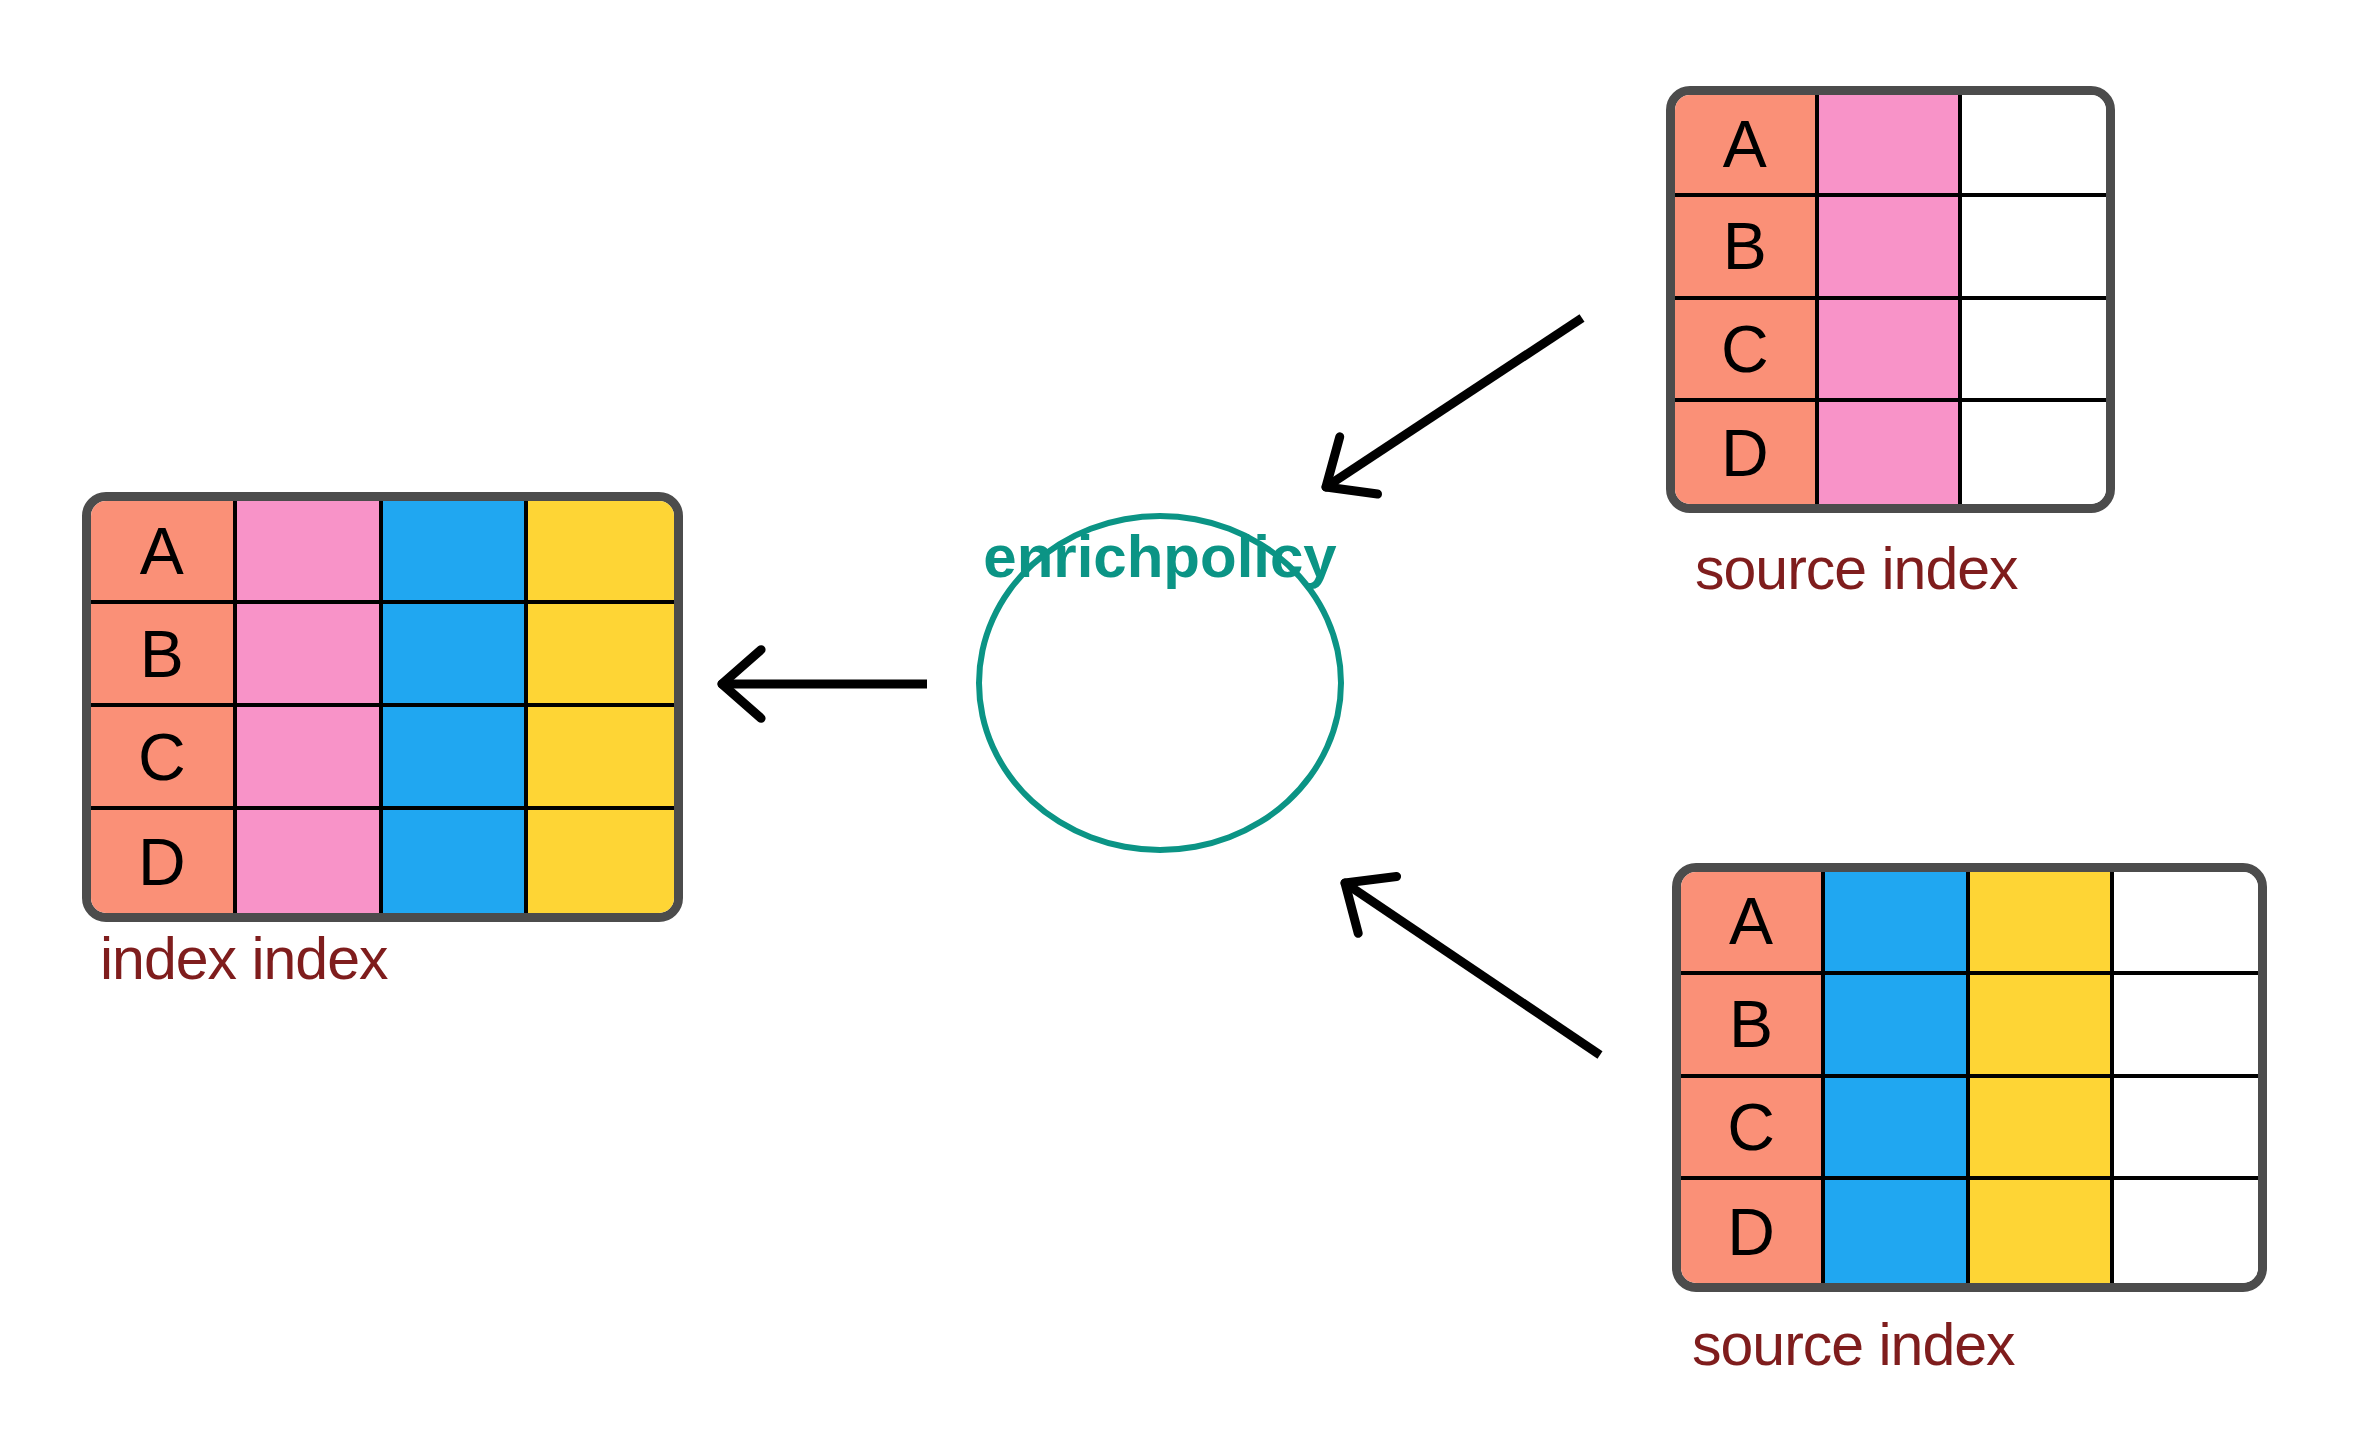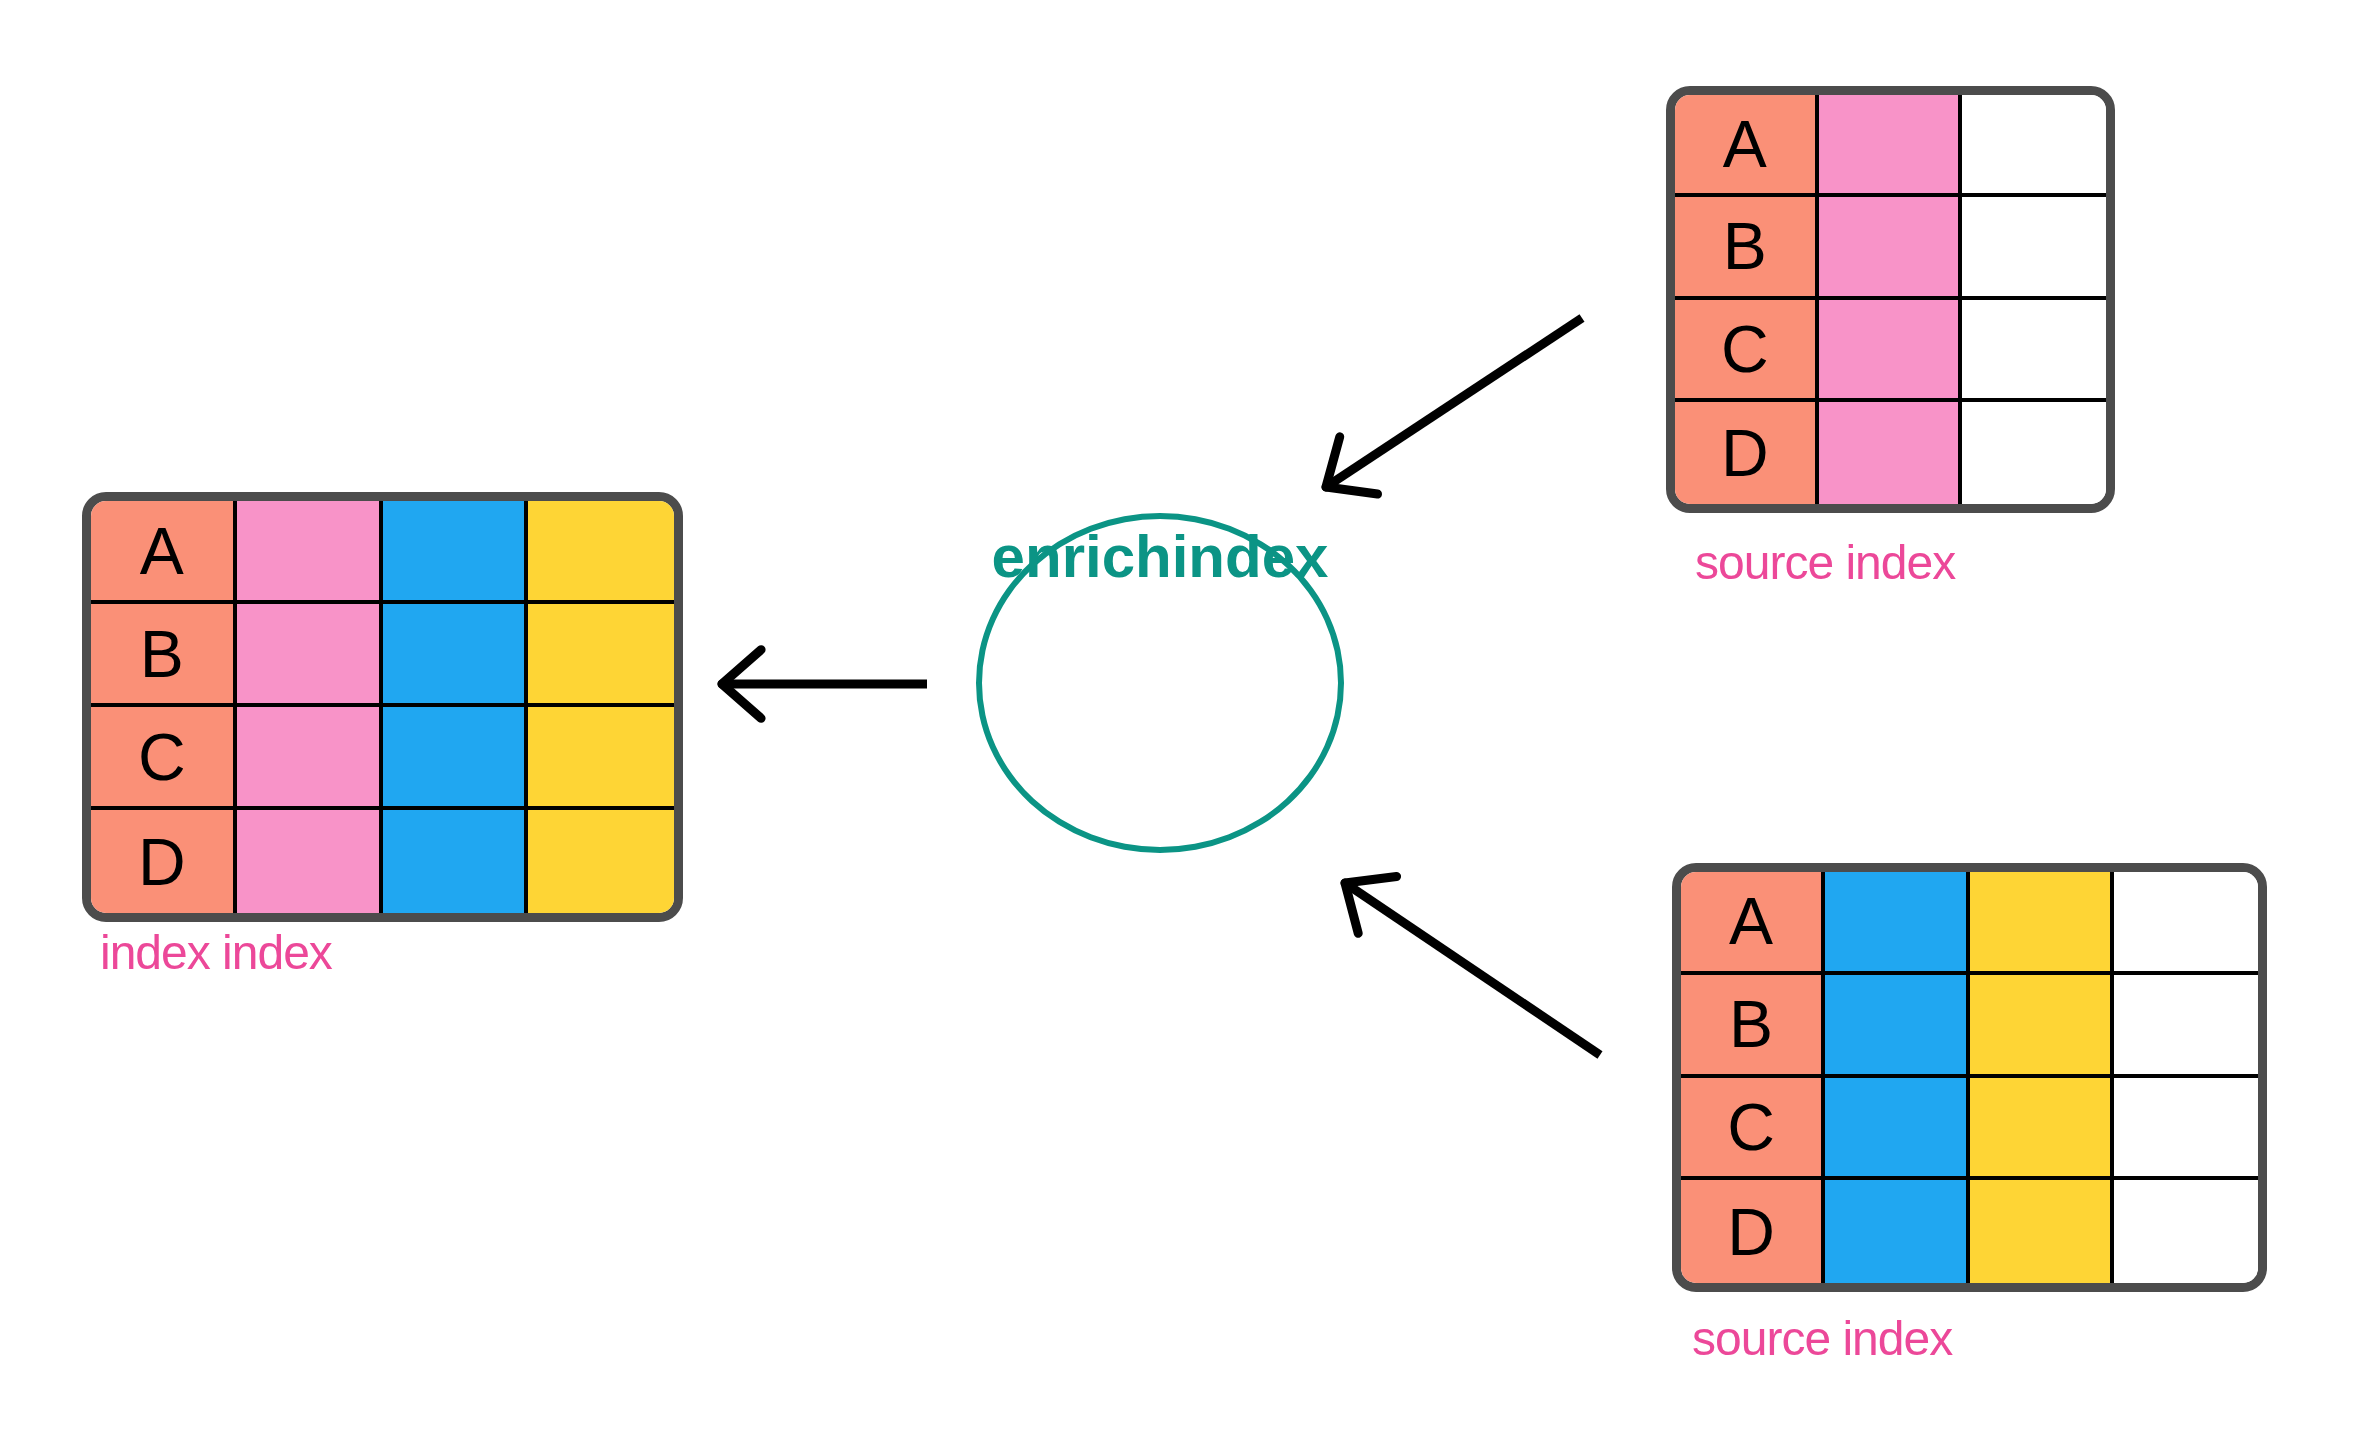--- a/index.html
+++ b/index.html
@@ -26,23 +26,23 @@
   .cell {
     display: flex;
     align-items: center;
     justify-content: center;
     font-size: 66px;
     color: #000000;
     box-sizing: border-box;
   }
   .table-label {
     position: absolute;
-    font-size: 48px;
+    font-size: 59px;
     letter-spacing: -1px;
-    color: #ec4899;
+    color: #7f1d1d;
     white-space: nowrap;
   }
   #l-enrich { left: 100px;  top: 925px; }
   #l-src-top { left: 1695px; top: 535px; }
   #l-src-bottom { left: 1692px; top: 1311px; }
   .policy-circle {
     position: absolute;
     left: 976px;
     top: 513px;
     width: 368px;
@@ -123,21 +123,21 @@
       <div class="cell" style="background: rgb(255, 255, 255); border-bottom: 4px solid rgb(0, 0, 0);"></div>
       <div class="cell" style="background: rgb(250, 144, 119); border-right: 4px solid rgb(0, 0, 0);">D</div>
       <div class="cell" style="background: rgb(32, 167, 241); border-right: 4px solid rgb(0, 0, 0);"></div>
       <div class="cell" style="background: rgb(254, 213, 53); border-right: 4px solid rgb(0, 0, 0);"></div>
       <div class="cell" style="background: rgb(255, 255, 255);"></div>
     </div>
   <div class="table-label" id="l-src-bottom">source index</div>
 
   <div class="policy-circle">
     <div>enrich</div>
-    <div>index</div>
+    <div>policy</div>
   </div>
 
   <svg id="arrows" width="2372" height="1442" viewBox="0 0 2372 1442">
       <g>
         <line x1="1582" y1="318" x2="1326" y2="487" stroke="#000000" stroke-width="9" stroke-linecap="butt"></line>
         <line x1="1326" y1="487" x2="1377.5161846970275" y2="494.0769141765143" stroke="#000000" stroke-width="9" stroke-linecap="round"></line>
         <line x1="1326" y1="487" x2="1339.7353975079668" y2="436.8468460084698" stroke="#000000" stroke-width="9" stroke-linecap="round"></line>
       </g>
       <g>
         <line x1="927" y1="684" x2="722" y2="684" stroke="#000000" stroke-width="9" stroke-linecap="butt"></line>

